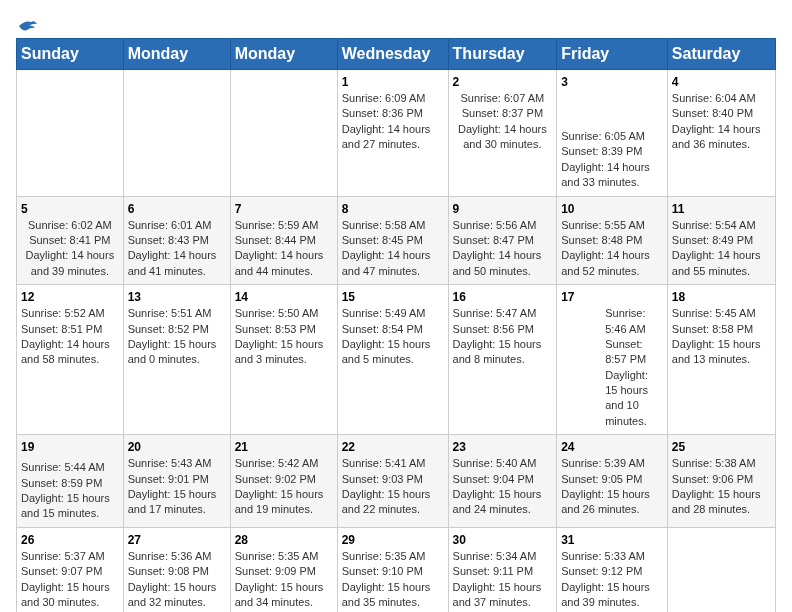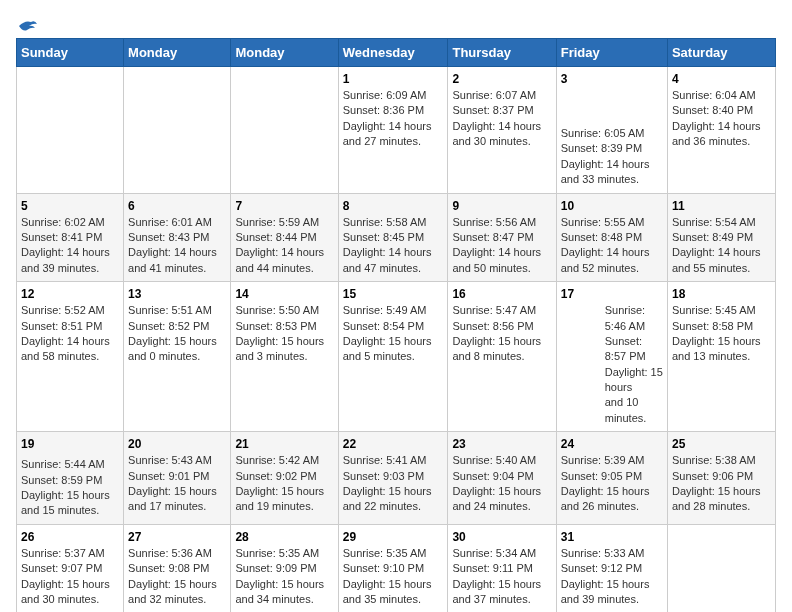--- a/index.html
+++ b/index.html
@@ -37,21 +37,21 @@
     table {
       width: 100%;
       border-collapse: collapse;
       font-size: 11px;
     }
     thead tr th {
       background-color: #2a6db5;
       color: #fff;
       padding: 6px 4px;
       text-align: left;
-      font-size: 13px;
+      font-size: 16px;
       font-weight: bold;
       border: 1px solid #1a5a9a;
     }
     tbody tr td {
       vertical-align: top;
       padding: 5px 4px;
       border: 1px solid #ccc;
       background: #fff;
       min-height: 70px;
       width: 113px;
@@ -111,21 +111,21 @@
         <td class="empty-cell"></td>
         <td>
           <span class="day-number">1</span>
           <div class="day-info" style="white-space: pre-line;">Sunrise: 6:09 AM
 Sunset: 8:36 PM
 Daylight: 14 hours
 and 27 minutes.</div>
         </td>
         <td>
           <span class="day-number">2</span>
-          <div class="day-info" style="white-space: pre-line;">Sunrise: 6:07 AM
+          <div class="day-info" style="white-space: pre-line; text-align: center;">Sunrise: 6:07 AM
 Sunset: 8:37 PM
 Daylight: 14 hours
 and 30 minutes.</div>
         </td>
         <td>
           <span class="day-number">3</span>
           <div class="day-info" style="white-space: pre-line; margin-top: 40px;">Sunrise: 6:05 AM
 Sunset: 8:39 PM
 Daylight: 14 hours
 and 33 minutes.</div>
@@ -134,21 +134,21 @@
           <span class="day-number">4</span>
           <div class="day-info" style="white-space: pre-line;">Sunrise: 6:04 AM
 Sunset: 8:40 PM
 Daylight: 14 hours
 and 36 minutes.</div>
         </td>
       </tr>
       <tr>
         <td>
           <span class="day-number">5</span>
-          <div class="day-info" style="white-space: pre-line;">Sunrise: 6:02 AM
+          <div class="day-info" style="white-space: pre-line; text-align: center;">Sunrise: 6:02 AM
 Sunset: 8:41 PM
 Daylight: 14 hours
 and 39 minutes.</div>
         </td>
         <td>
           <span class="day-number">6</span>
           <div class="day-info" style="white-space: pre-line;">Sunrise: 6:01 AM
 Sunset: 8:43 PM
 Daylight: 14 hours
 and 41 minutes.</div>

